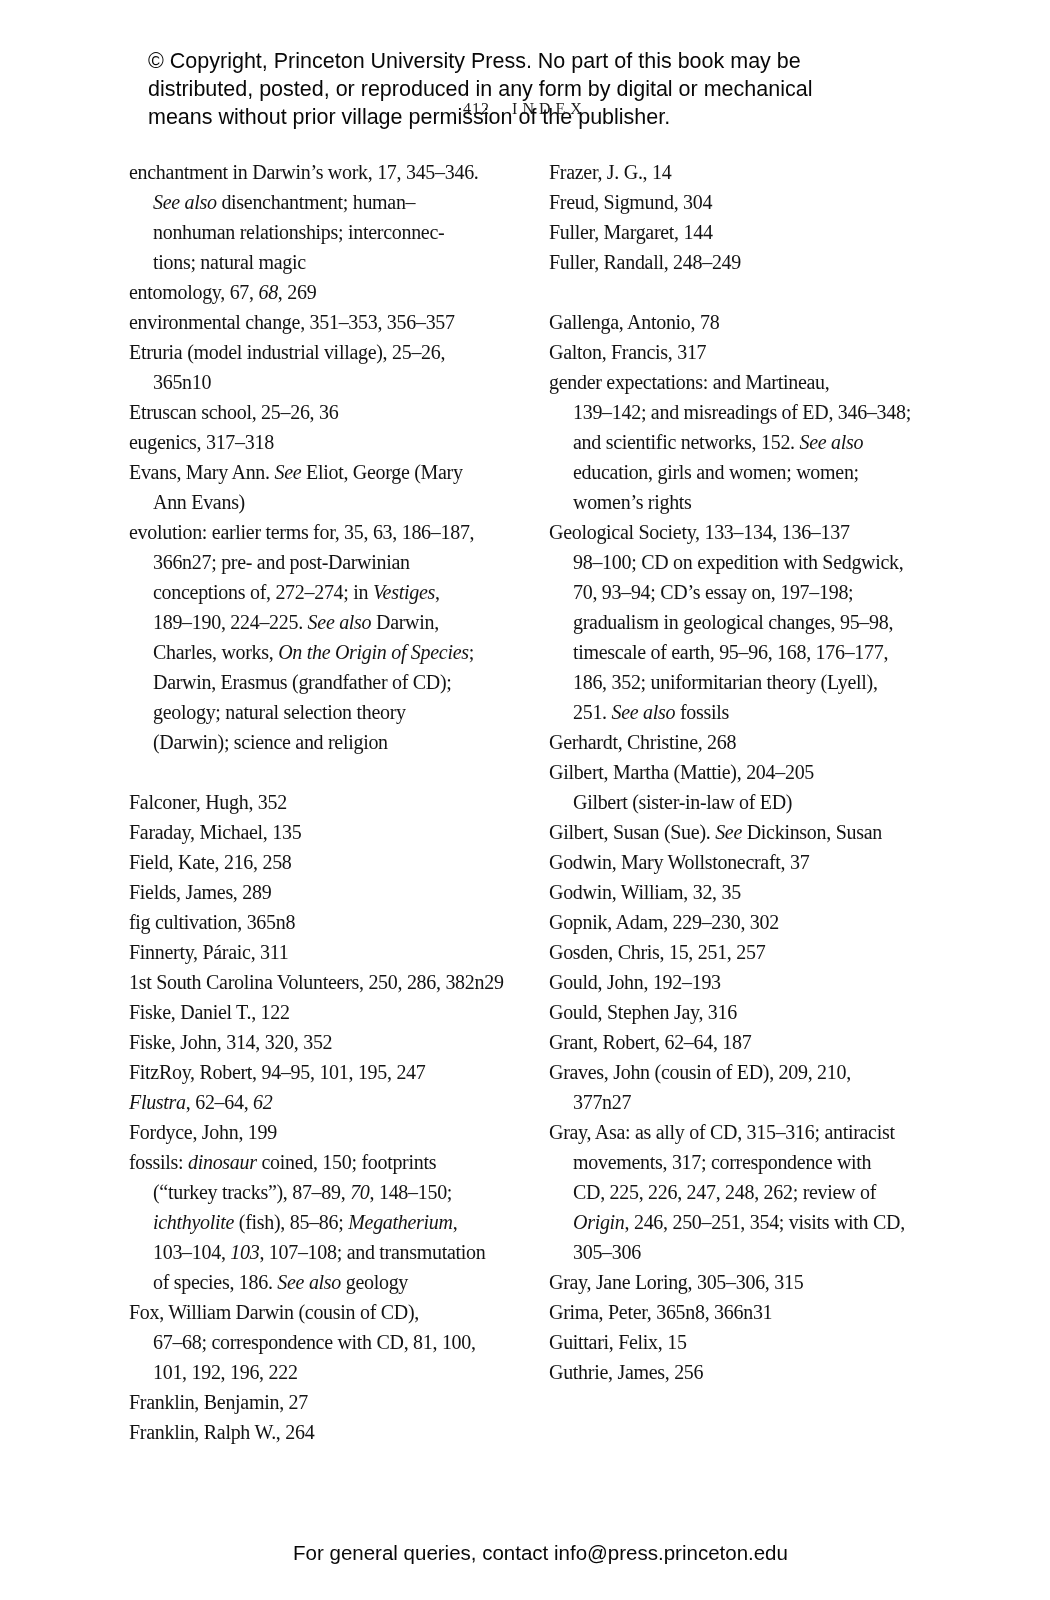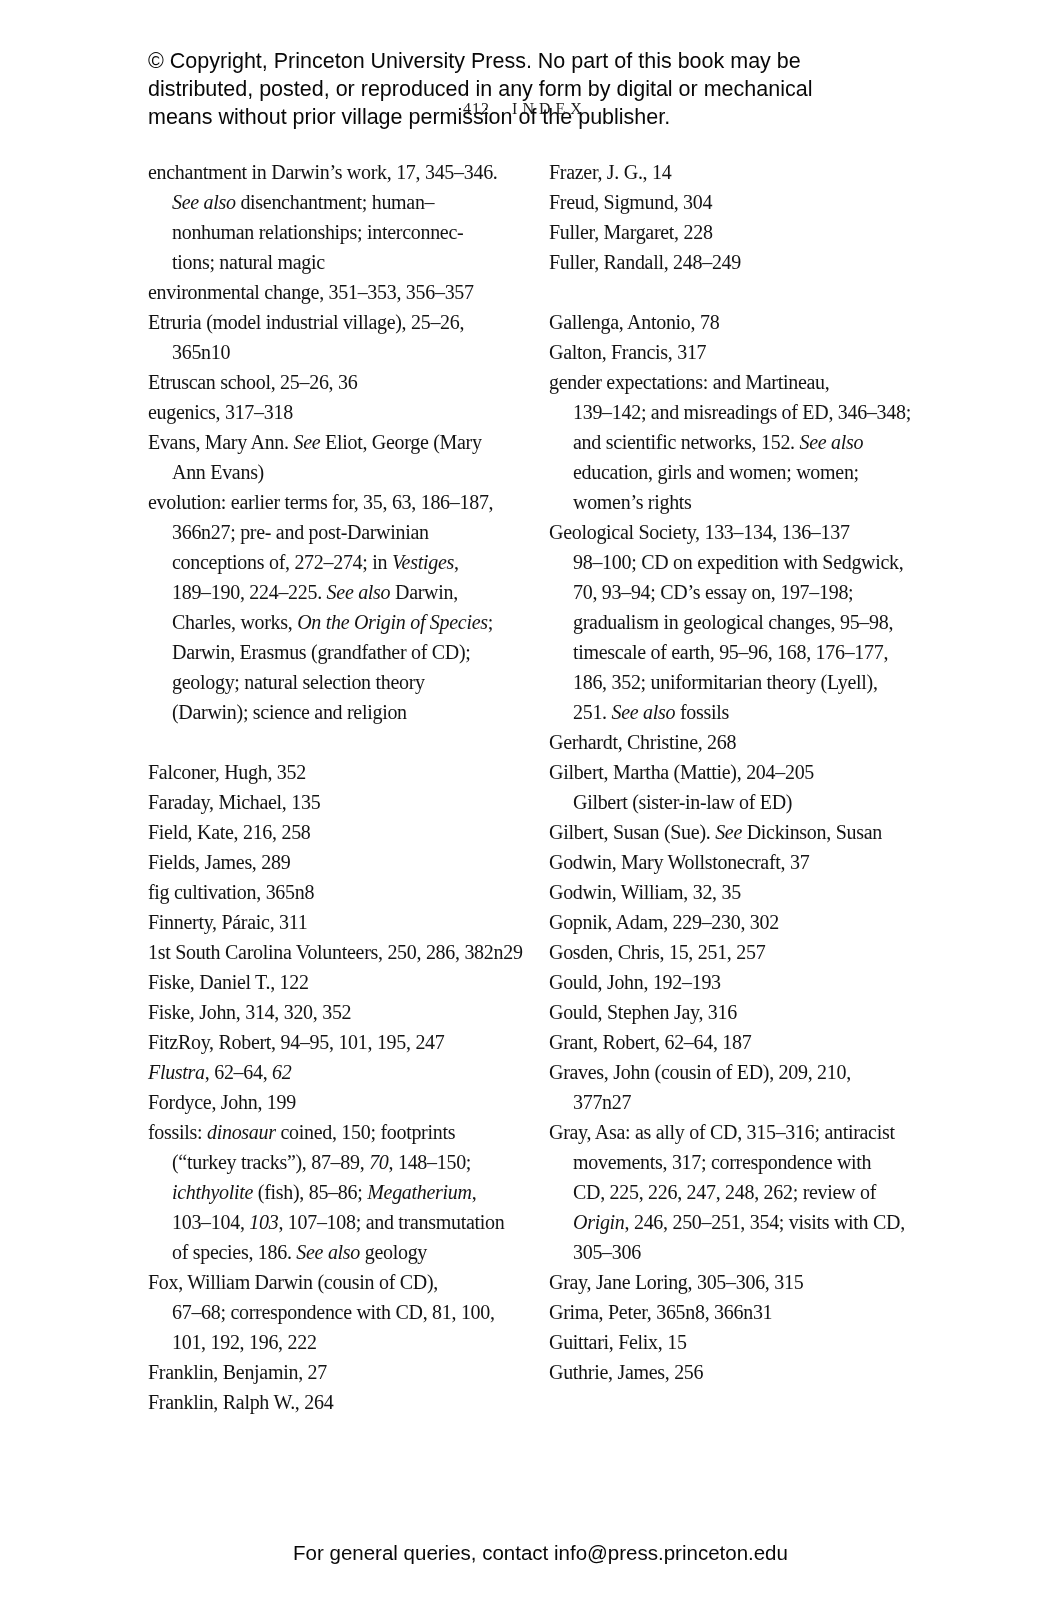--- a/index.html
+++ b/index.html
@@ -24,21 +24,21 @@
     position: absolute;
     top: 100px; left: 0; width: 100%;
     text-align: center;
     font-size: 16px;
     color: #1b1b1b;
   }
   .page-head .pagenum { letter-spacing: 1px; }
   .page-head .idx { letter-spacing: 5px; margin-left: 22px; }
   .columns { position: absolute; top: 157px; left: 0; width: 100%; height: 1300px; }
   .col { position: absolute; top: 0; width: 400px; }
-  .col-left  { left: 148px; }
+  .col-left  { left: 129px; }
   .col-right { left: 549px; }
   .line {
     font-size: 20px;
     line-height: 30px;
     letter-spacing: -0.3px;
     white-space: nowrap;
   }
   .line.cont { padding-left: 24px; }
   .group-gap { height: 30px; }
   .line em { }
@@ -69,20 +69,23 @@
 
   <main class="columns">
     <div class="col col-left" id="col-left">
         <div class="entry">
           <div class="line"><span>enchantment in Darwin’s work, 17, 345–346.</span></div>
           <div class="line cont"><em>See also</em><span> disenchantment; human–</span></div>
           <div class="line cont"><span>nonhuman relationships; interconnec-</span></div>
           <div class="line cont"><span>tions; natural magic</span></div>
         </div>
         <div class="entry">
+          <div class="line"><span>entomology, 67, </span><em>68</em><span>, 269</span></div>
+        </div>
+        <div class="entry">
           <div class="line"><span>environmental change, 351–353, 356–357</span></div>
         </div>
         <div class="entry">
           <div class="line"><span>Etruria (model industrial village), 25–26,</span></div>
           <div class="line cont"><span>365n10</span></div>
         </div>
         <div class="entry">
           <div class="line"><span>Etruscan school, 25–26, 36</span></div>
         </div>
         <div class="entry">
@@ -159,21 +162,21 @@
         </div>
       </div>
     <div class="col col-right" id="col-right">
         <div class="entry">
           <div class="line"><span>Frazer, J. G., 14</span></div>
         </div>
         <div class="entry">
           <div class="line"><span>Freud, Sigmund, 304</span></div>
         </div>
         <div class="entry">
-          <div class="line"><span>Fuller, Margaret, 228</span></div>
+          <div class="line"><span>Fuller, Margaret, 144</span></div>
         </div>
         <div class="entry">
           <div class="line"><span>Fuller, Randall, 248–249</span></div>
         </div>
         <div class="group-gap"></div>
         <div class="entry">
           <div class="line"><span>Gallenga, Antonio, 78</span></div>
         </div>
         <div class="entry">
           <div class="line"><span>Galton, Francis, 317</span></div>

